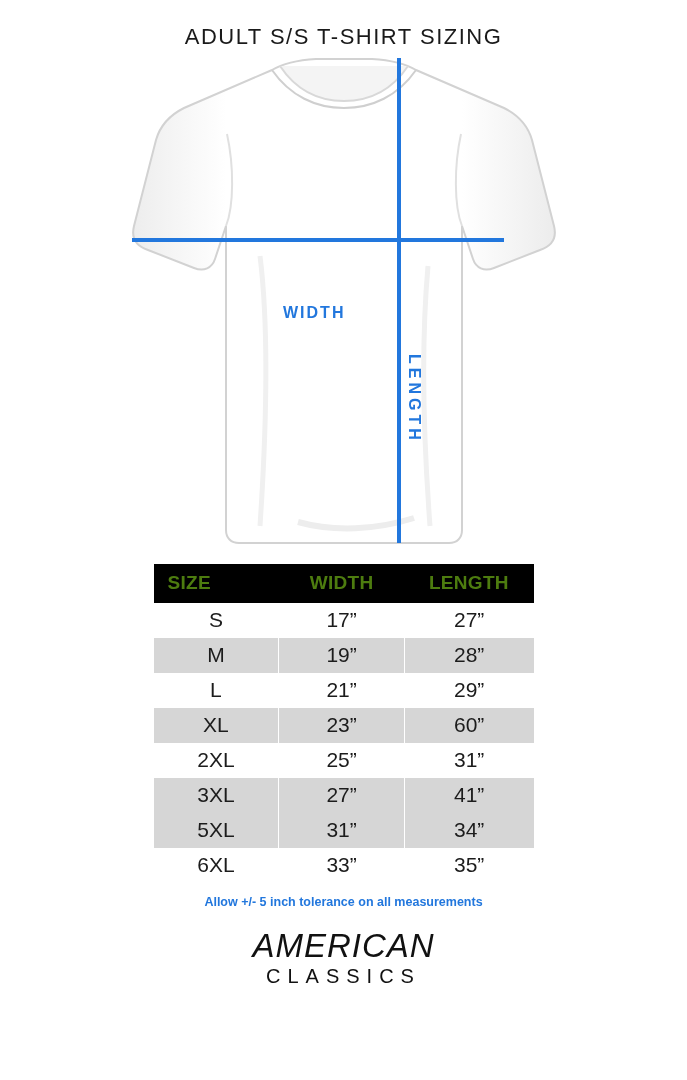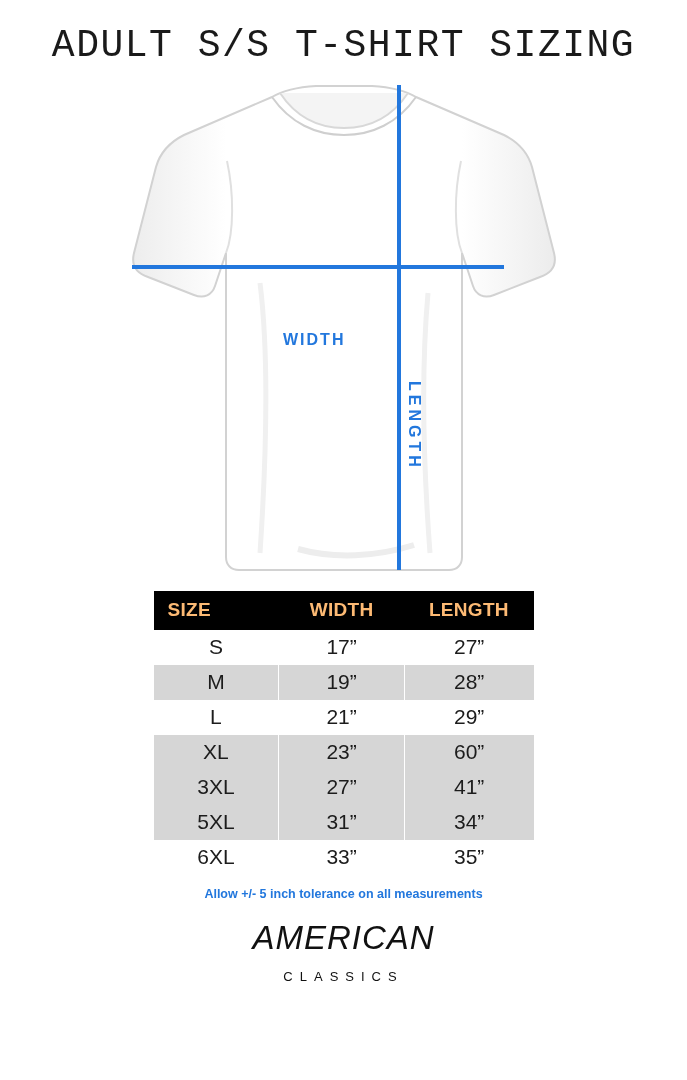--- a/index.html
+++ b/index.html
@@ -13,26 +13,26 @@
     position: relative;
     width: 687px;
     height: 1080px;
     background: #ffffff;
     overflow: hidden;
   }
 
   
   .title {
     text-align: center;
-    font-size: 38px;
+    font-size: 22px;
     letter-spacing: 1.5px;
     font-weight: 400;
     color: #1a1a1a;
-    margin: 24px 0 16px 0;
-    font-family: Liberation Mono, monospace;
+    margin: 24px 0 6px 0;
+    font-family: Liberation Sans, sans-serif;
   }
 
   
   .shirt-area {
     position: relative;
     width: 687px;
     height: 500px;
     margin-top: 2px;
   }
   .shirt-svg { display: block; margin: 0 auto; }
@@ -61,21 +61,21 @@
     width: 380px;
     margin: 8px auto 0 auto;
   }
   table.size-table {
     width: 100%;
     border-collapse: collapse;
     table-layout: fixed;
   }
   table.size-table th {
     background: #000000;
-    color: #fdba74;
+    color: #4d7c0f;
     font-size: 19px;
     font-weight: bold;
     padding: 8px 0 9px 0;
     letter-spacing: 0.3px;
   }
   table.size-table th.th-size {
     text-align: left;
     padding-left: 14px;
     width: 33%;
   }
@@ -109,24 +109,24 @@
     margin-top: 18px;
   }
   .brand-main {
     font-size: 33px;
     letter-spacing: 1px;
     color: #111111;
     font-weight: 400;
     font-style: italic;
   }
   .brand-sub {
-    font-size: 13px;
+    font-size: 20px;
     letter-spacing: 7px;
     color: #111111;
-    margin-top: 12px;
+    margin-top: 0;
     font-weight: 400;
   }
 </style>
 </head>
 <body>
 
 <div class="page">
 
   <div class="title">ADULT S/S T-SHIRT SIZING</div>
 
@@ -210,20 +210,25 @@
         <tr class="odd">
           <td>L</td>
           <td>21”</td>
           <td>29”</td>
         </tr>
         <tr class="even">
           <td>XL</td>
           <td>23”</td>
           <td>60”</td>
         </tr>
+        <tr class="odd">
+          <td>2XL</td>
+          <td>25”</td>
+          <td>31”</td>
+        </tr>
         <tr class="even">
           <td>3XL</td>
           <td>27”</td>
           <td>41”</td>
         </tr>
         <tr class="even">
           <td>5XL</td>
           <td>31”</td>
           <td>34”</td>
         </tr>

